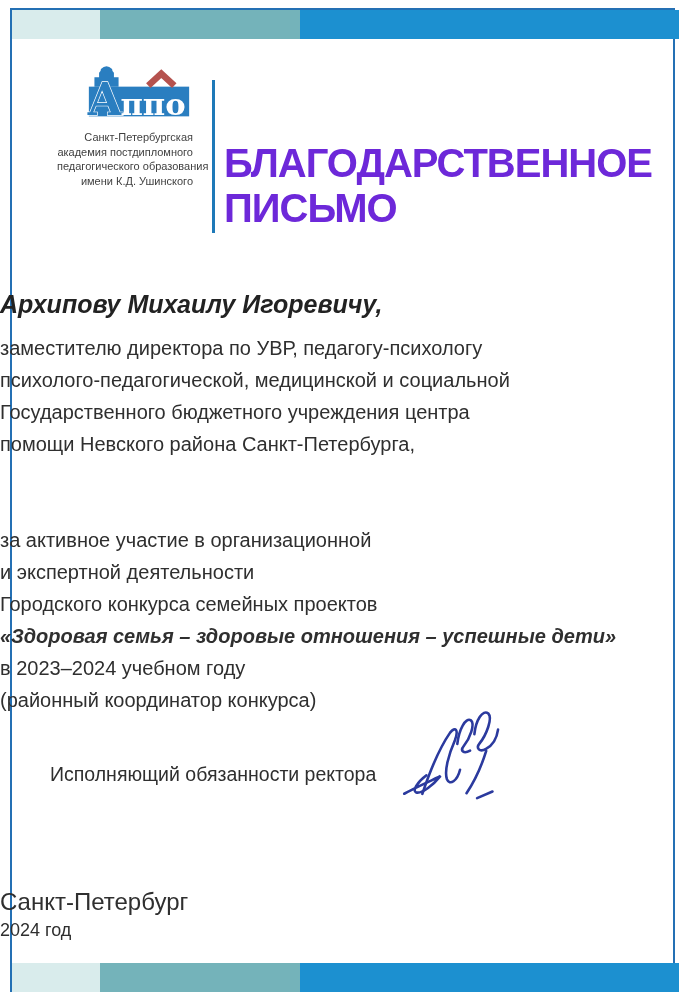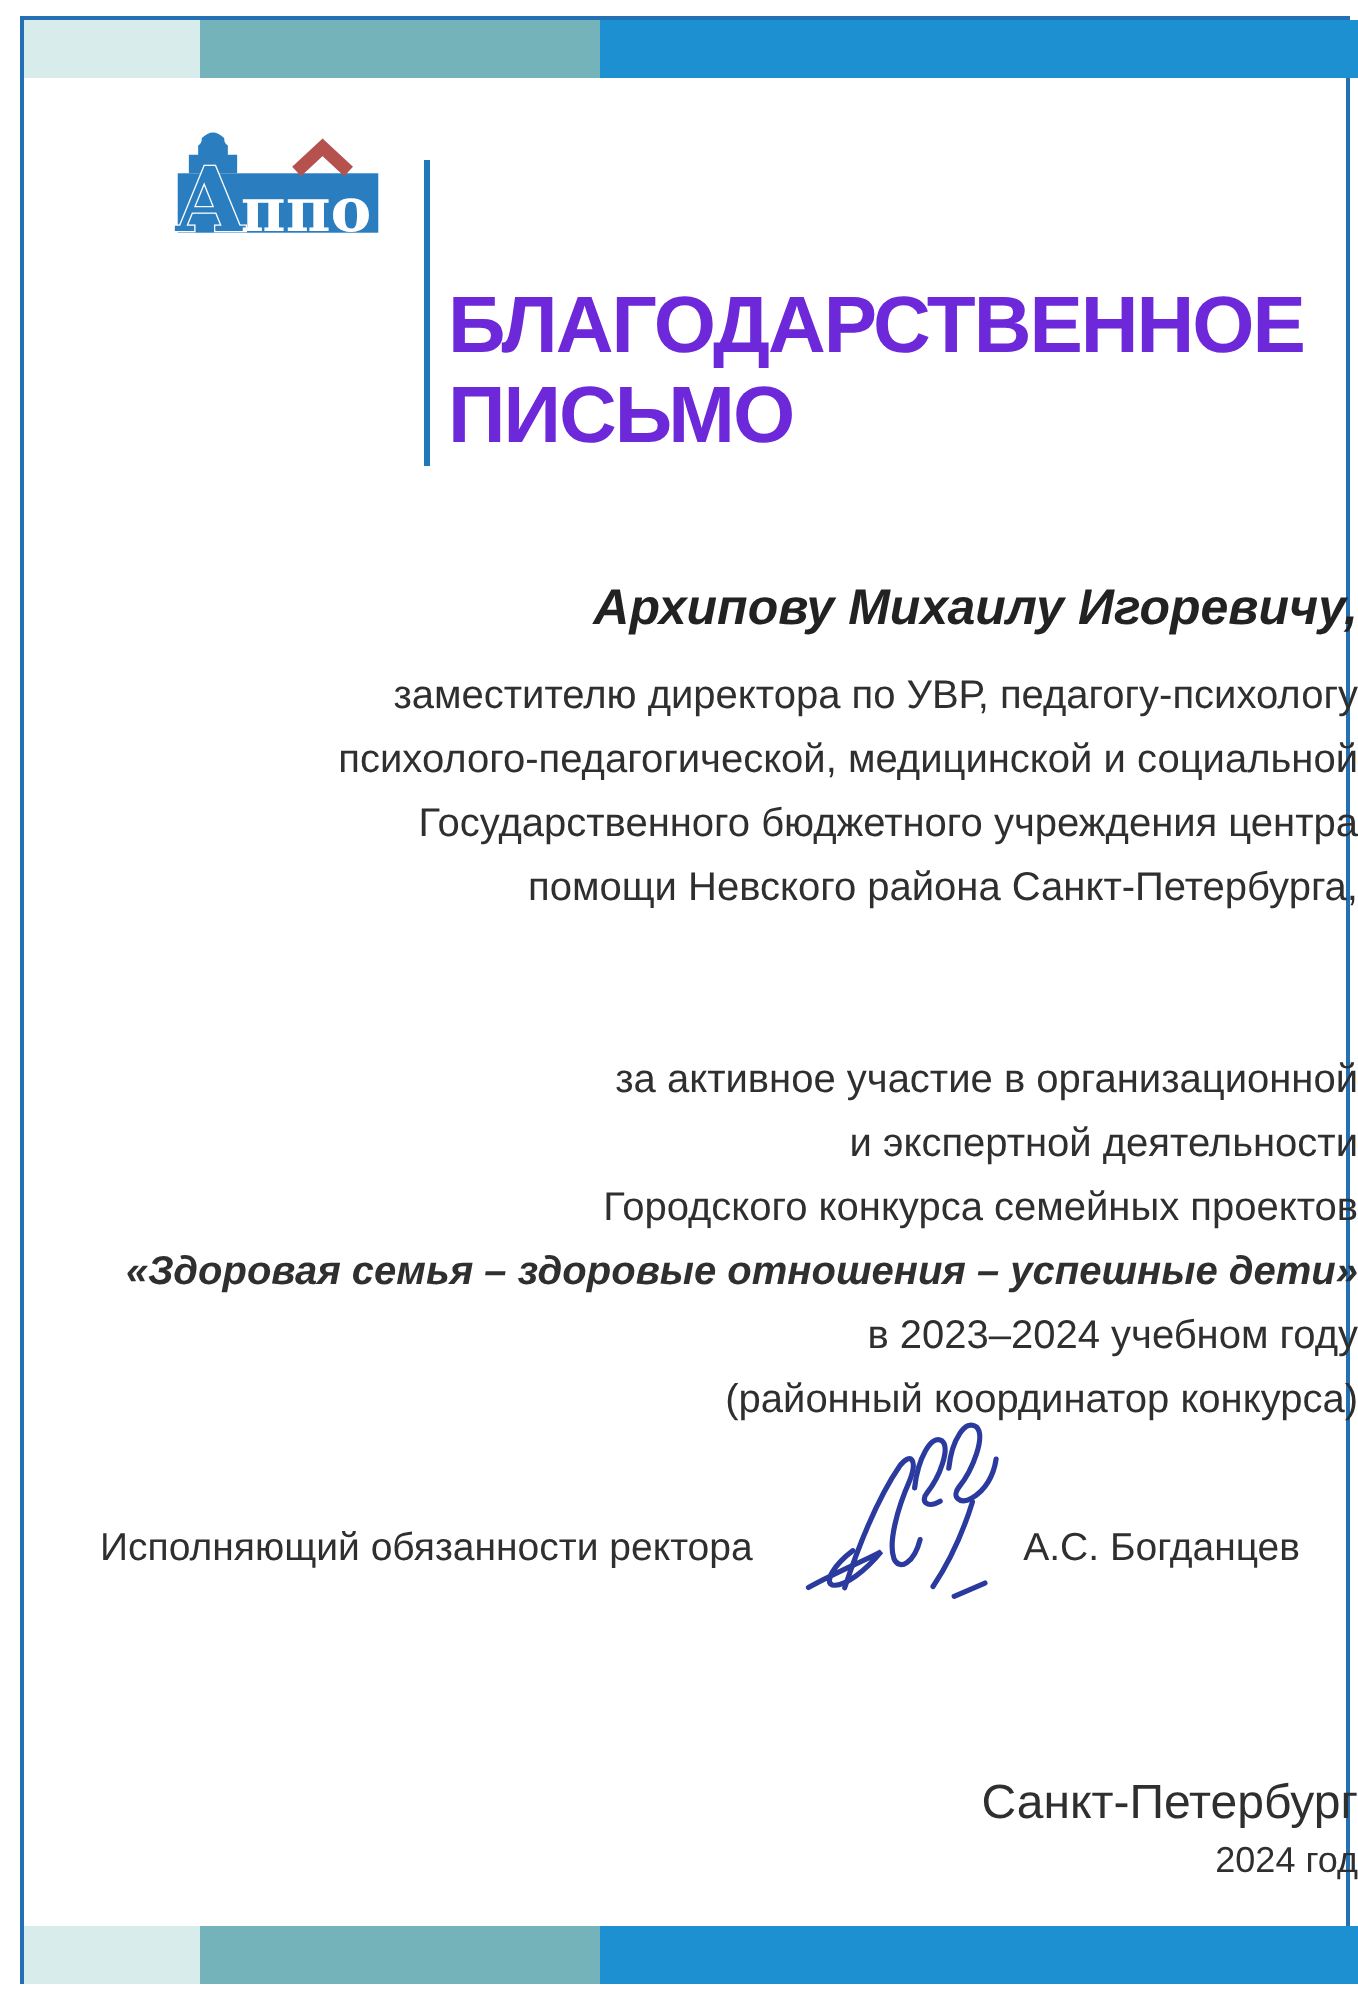--- a/index.html
+++ b/index.html
@@ -27,21 +27,21 @@
   .logo-svg{display:block;margin-left:auto;margin-right:2px;}
   .logo-caption{margin-top:4px;text-align:right;font-size:11px;line-height:14.5px;color:#3f3f3f;}
   
   .separator{position:absolute;left:212px;top:80px;width:3px;height:153px;background:#1e79b8;}
   .title{
     position:absolute;left:224px;top:141px;
     font-size:40px;font-weight:700;line-height:45px;
     letter-spacing:-1px;color:#6d28d9;white-space:nowrap;
   }
   
-  .center-block{position:absolute;left:0;right:0;text-align:right;}
+  .center-block{position:absolute;left:0;right:0;text-align:left;}
   .recipient{top:290px;font-size:25px;font-weight:700;font-style:italic;color:#222;}
   .description{top:332px;font-size:20px;line-height:32px;}
   .reason{top:524px;font-size:20px;line-height:32px;}
   .line{white-space:nowrap;}
   .line.bold{font-weight:700;font-style:italic;}
   
   .sig-label{position:absolute;left:50px;top:763px;font-size:19.5px;white-space:nowrap;text-align:center;}
   .sig-name{position:absolute;right:29px;top:763px;font-size:19.5px;white-space:nowrap;}
   .sig-scribble{position:absolute;left:395px;top:710px;transform:rotate(-6deg);}
   
@@ -68,20 +68,26 @@
 
       <rect x="2" y="22" width="108" height="32" fill="#2a7ec0"></rect>
 
       <path d="M8,22 L8,12 L13,12 L13,7 Q15,6 15,3 Q21,-3 27,3 Q27,6 29,7 L29,12 L34,12 L34,22 Z" fill="#2a7ec0"></path>
 
       <polyline points="66,21 80,8 94,21" fill="none" stroke="#b5524e" stroke-width="7"></polyline>
 
       <text x="0" y="53" font-size="48" class="logo-acronym-a" fill="#2a7ec0" stroke="#ffffff" stroke-width="1.4" paint-order="stroke">А</text>
       <text x="36" y="53" font-size="33" class="logo-acronym-rest" fill="#ffffff">ппо</text>
     </svg>
+    <div class="logo-caption">
+      <div class="line">Санкт-Петербургская</div>
+      <div class="line">академия постдипломного</div>
+      <div class="line">педагогического образования</div>
+      <div class="line">имени К.Д. Ушинского</div>
+    </div>
   </div>
 
   <div class="separator"></div>
 
   <div class="title">
     <div>БЛАГОДАРСТВЕННОЕ</div>
     <div>ПИСЬМО</div>
   </div>
 
   <div class="center-block recipient">Архипову Михаилу Игоревичу,</div>
@@ -108,21 +114,20 @@
     <g fill="none" stroke="#2b3a9e" stroke-width="2.6" stroke-linecap="round">
       <path d="M6,78 C20,72 34,68 44,64 C36,72 24,80 18,78 C14,76 20,68 30,62"></path>
       <path d="M24,80 C34,58 46,36 58,22 C64,16 67,20 62,30 C54,44 48,60 50,68 C52,75 60,71 64,60"></path>
       <path d="M64,34 C67,20 75,8 80,12 C84,16 77,30 70,37 C66,41 69,45 76,42"></path>
       <path d="M82,26 C85,12 93,2 98,7 C102,12 94,28 86,36 C82,40 85,45 92,42 C99,39 104,32 106,24"></path>
       <path d="M92,44 C86,58 78,72 68,84"></path>
       <path d="M78,90 L94,85"></path>
     </g>
   </svg>
 
-  <div class="sig-name">А.С. Богданцев</div>
 
   <div class="center-block footer-city">Санкт-Петербург</div>
   <div class="center-block footer-year">2024 год</div>
 
   <div class="bar bar-bottom">
     <div class="seg-pale"></div>
     <div class="seg-teal"></div>
     <div class="seg-blue"></div>
   </div>
 

